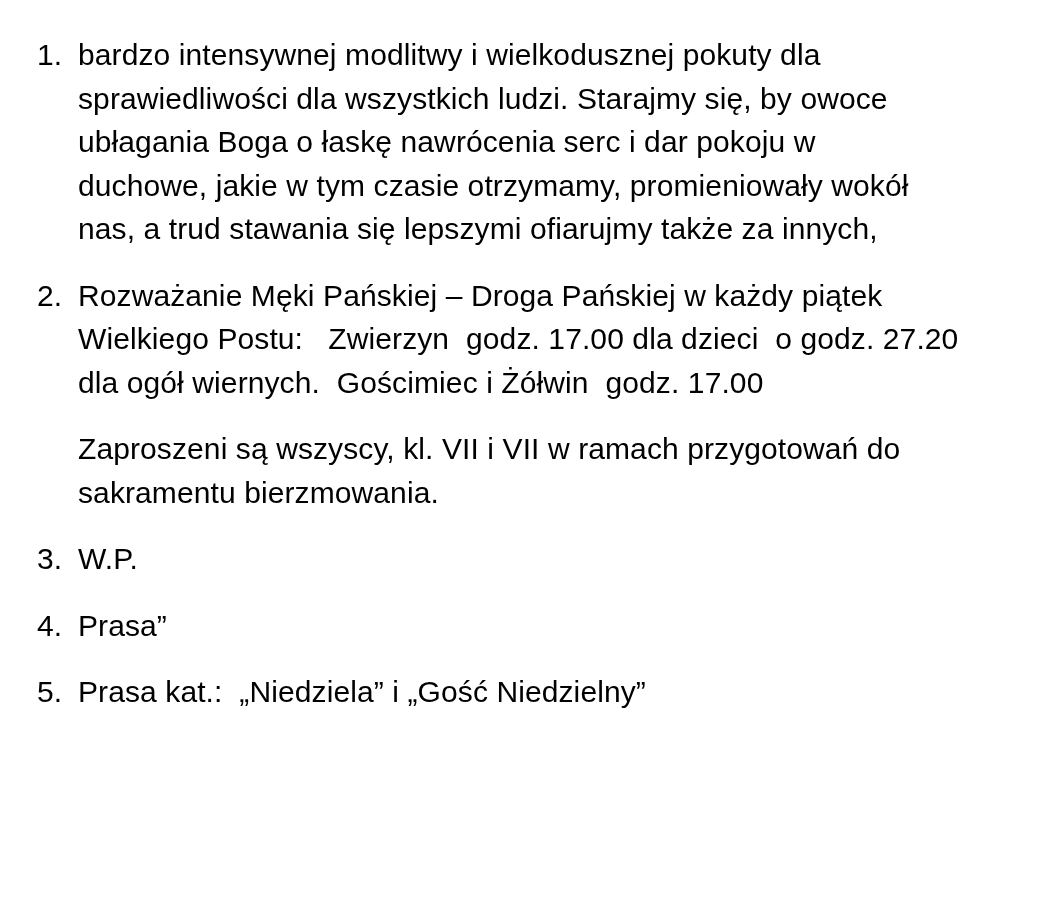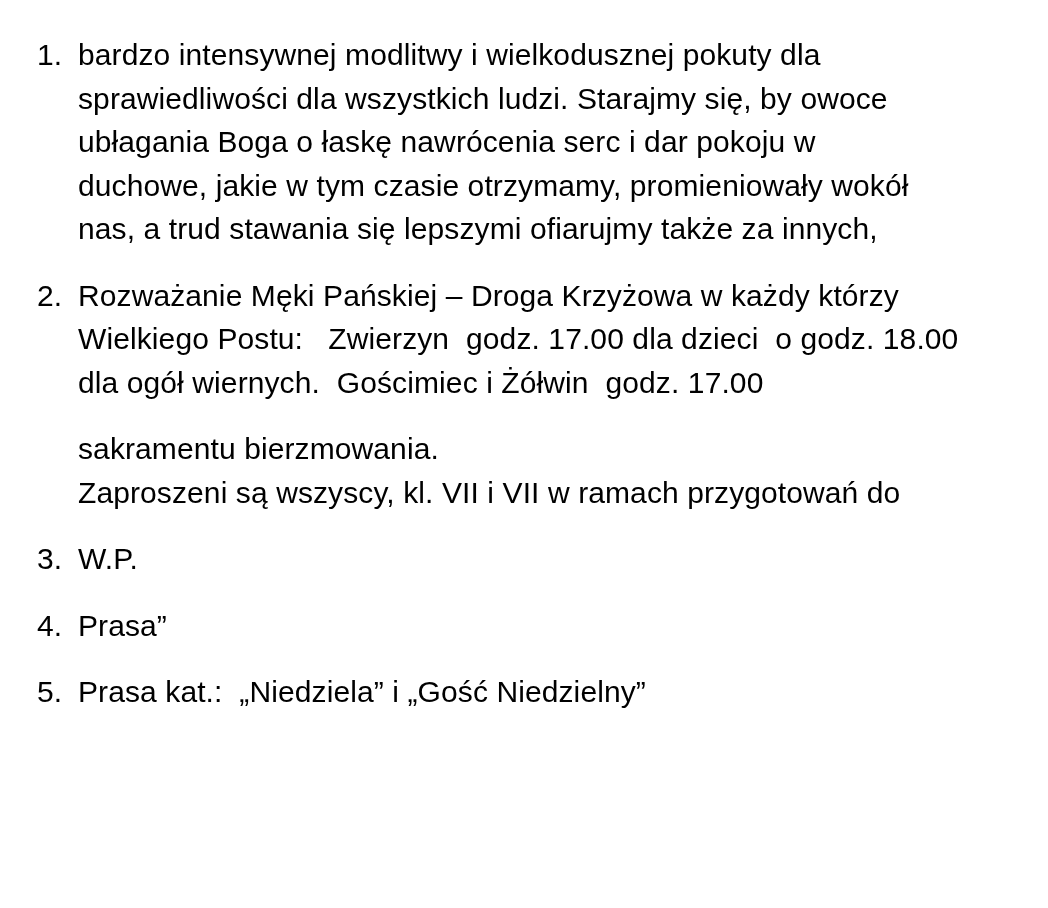--- a/index.html
+++ b/index.html
@@ -59,31 +59,31 @@
       <div class="line">sprawiedliwości dla wszystkich ludzi. Starajmy się, by owoce</div>
       <div class="line">ubłagania Boga o łaskę nawrócenia serc i dar pokoju w</div>
       <div class="line">duchowe, jakie w tym czasie otrzymamy, promieniowały wokół</div>
       <div class="line">nas, a trud stawania się lepszymi ofiarujmy także za innych,</div>
     </div>
   </div>
 
   <div class="item">
     <div class="num">2.</div>
     <div class="lines">
-      <div class="line">Rozważanie Męki Pańskiej – Droga Krzyżowa w każdy którzy</div>
-      <div class="line">Wielkiego Postu:   Zwierzyn  godz. 17.00 dla dzieci  o godz. 18.00</div>
+      <div class="line">Rozważanie Męki Pańskiej – Droga Pańskiej w każdy piątek</div>
+      <div class="line">Wielkiego Postu:   Zwierzyn  godz. 17.00 dla dzieci  o godz. 27.20</div>
       <div class="line">dla ogół wiernych.  Gościmiec i Żółwin  godz. 17.00</div>
     </div>
   </div>
 
   <div class="item">
     <div class="num"></div>
     <div class="lines">
+      <div class="line">Zaproszeni są wszyscy, kl. VII i VII w ramach przygotowań do</div>
       <div class="line">sakramentu bierzmowania.</div>
-      <div class="line">Zaproszeni są wszyscy, kl. VII i VII w ramach przygotowań do</div>
     </div>
   </div>
 
   <div class="item">
     <div class="num">3.</div>
     <div class="lines">
       <div class="line">W.P.</div>
     </div>
   </div>
 

